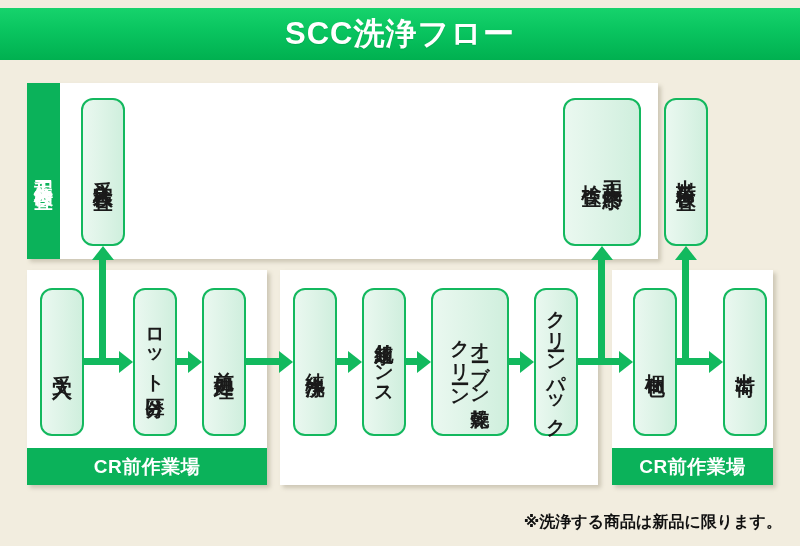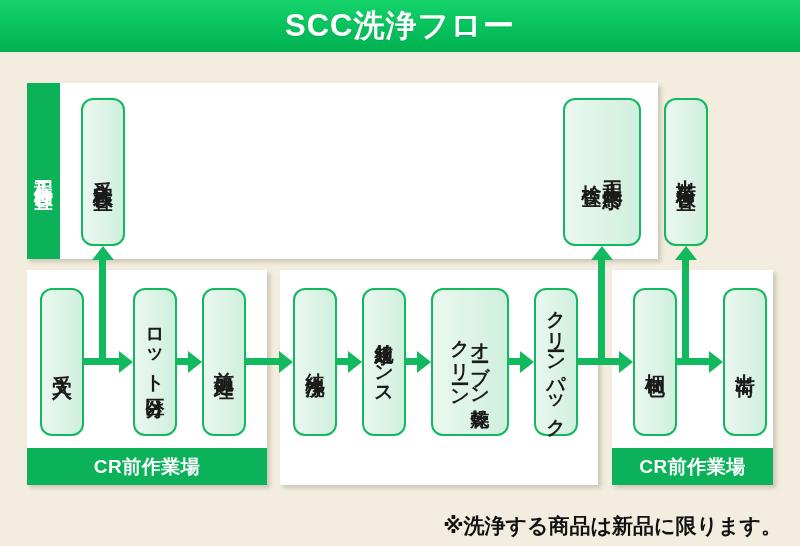--- a/index.html
+++ b/index.html
@@ -7,21 +7,21 @@
     width:800px;height:546px;
     background:#F2EDDF;
     font-family:"Liberation Sans","DejaVu Sans",sans-serif;
     overflow:hidden;
     position:relative;
   }
   #stage{position:absolute;left:0;top:0;width:800px;height:546px;}
 
   
   .title-bar{
-    position:absolute;left:0;top:0;width:800px;height:52px;
+    position:absolute;left:0;top:8px;width:800px;height:52px;
     background:linear-gradient(to bottom,#16D36C 0%,#09C45F 45%,#00B050 100%);
     display:flex;align-items:center;justify-content:center;
   }
   .title-text{
     color:#ffffff;font-size:31px;font-weight:bold;letter-spacing:1px;
     text-shadow:0 1px 1px rgba(0,0,0,.10);
   }
 
   
   .panel{
@@ -89,21 +89,21 @@
   .av-head{
     position:absolute;width:0;height:0;
     border-left:11px solid transparent;
     border-right:11px solid transparent;
     border-bottom:14px solid #12B95E;
   }
 
   
   .footnote{
     position:absolute;right:18px;top:512px;
-    font-size:21px;color:#111111;font-weight:bold;letter-spacing:0px;
+    font-size:16px;color:#111111;font-weight:bold;letter-spacing:0px;
   }
 </style>
 </head>
 <body>
 
 <div id="stage">
 
   <div class="title-bar">
     <div class="title-text">SCC洗浄フロー</div>
   </div>

